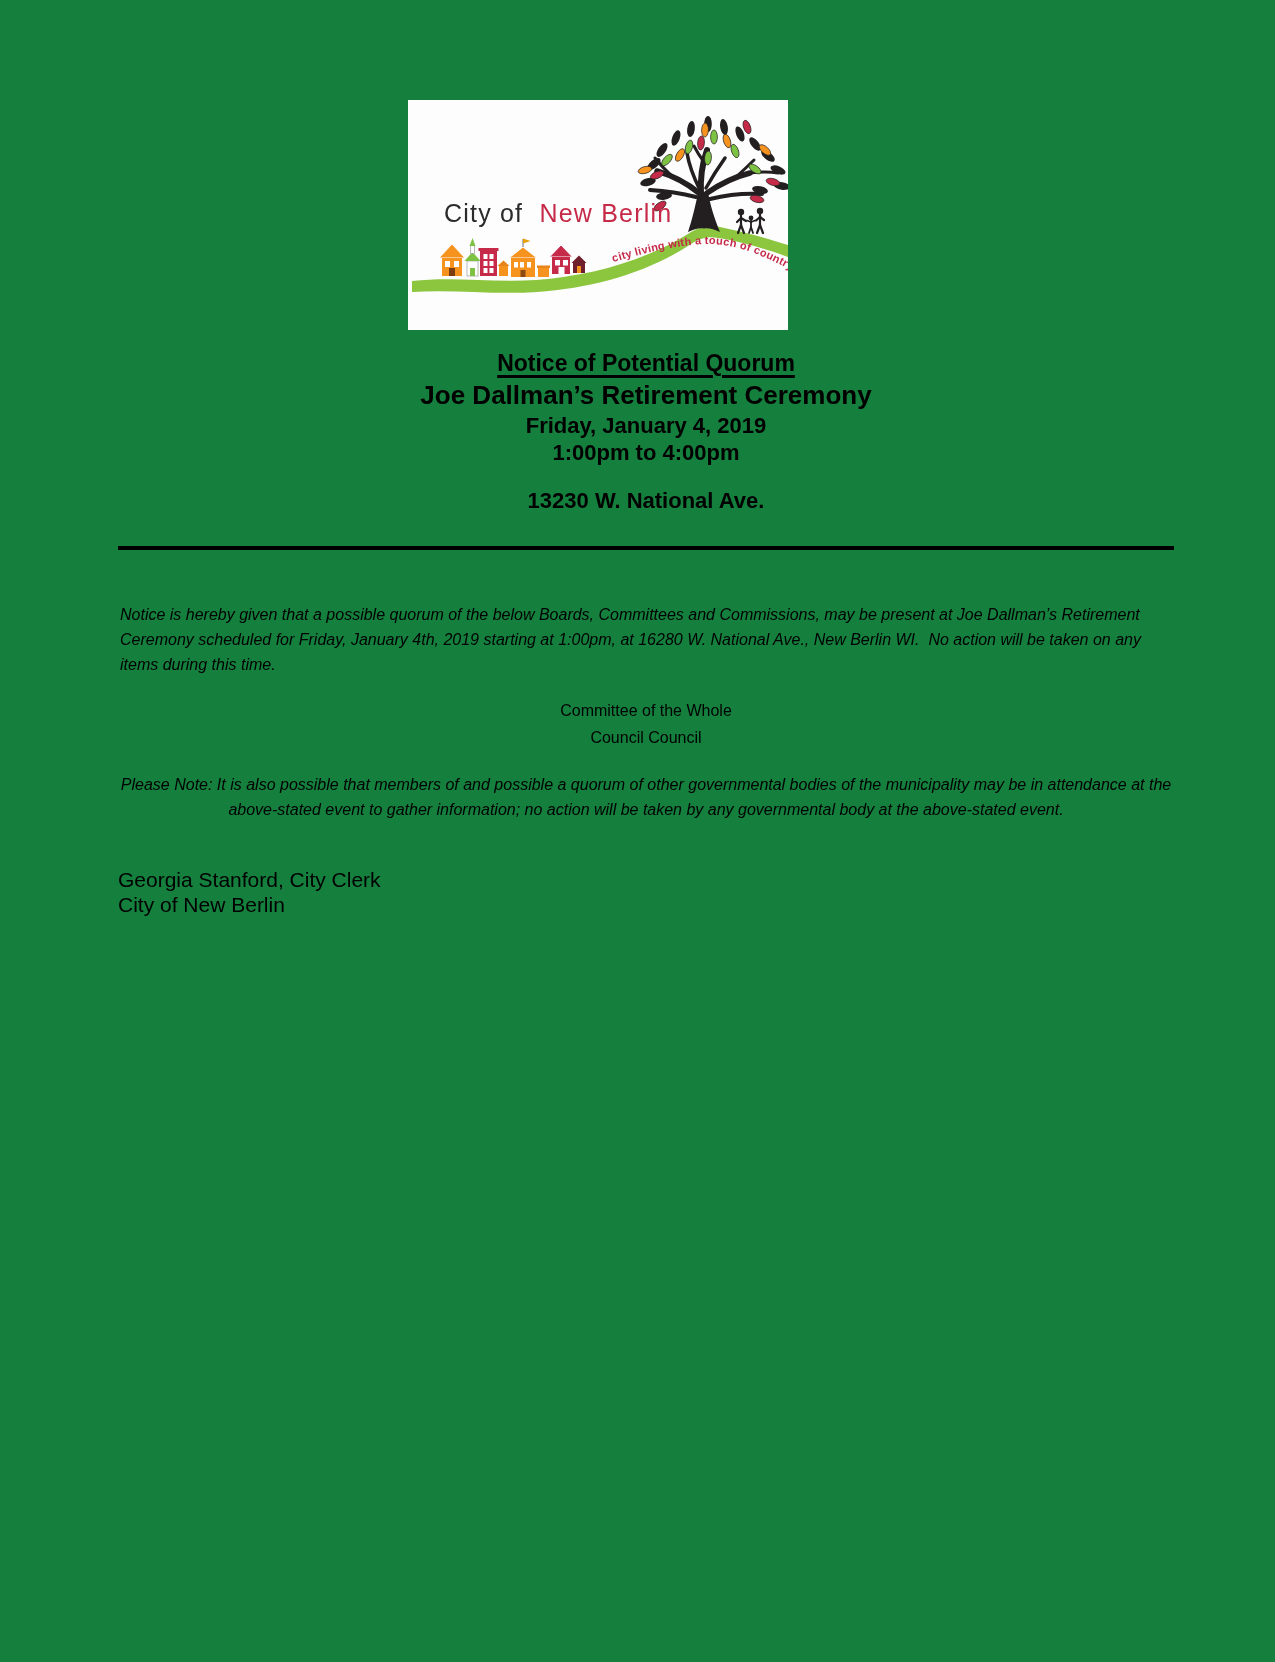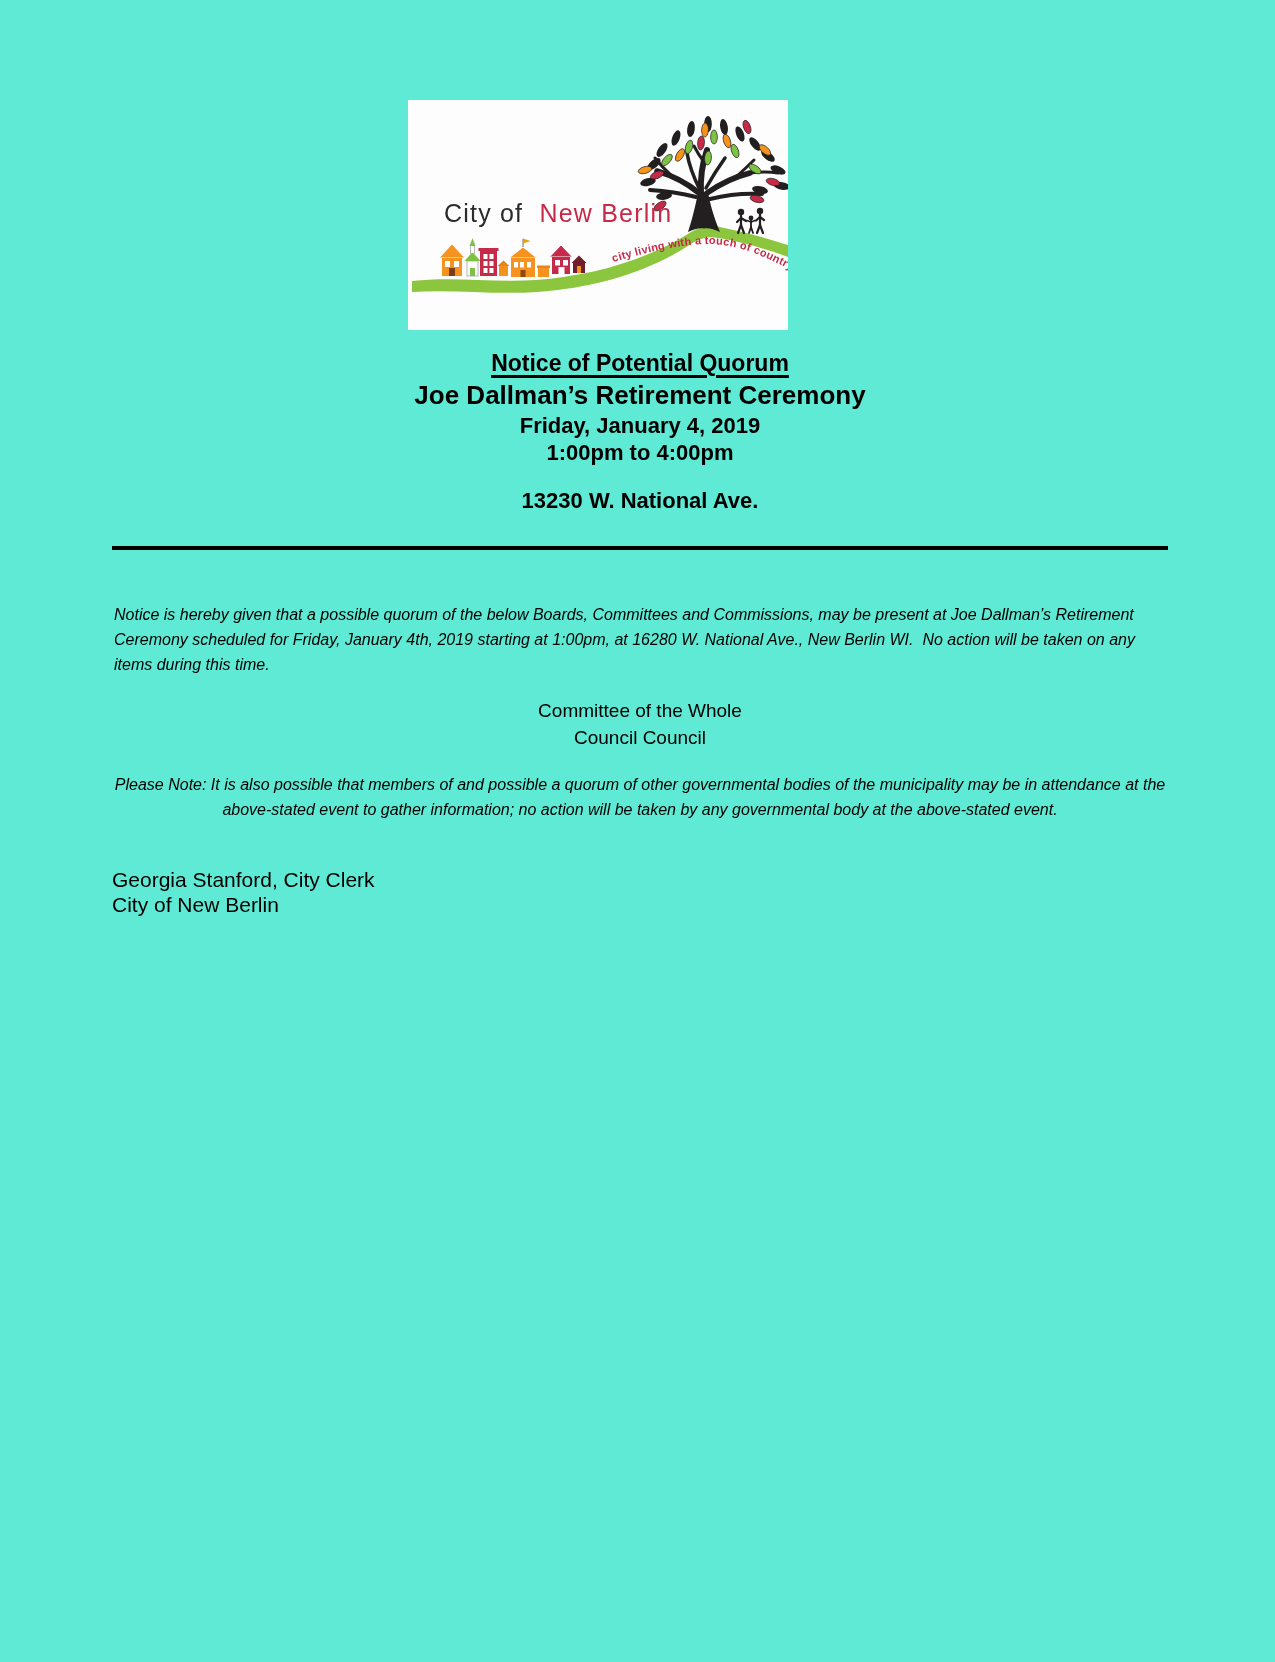--- a/index.html
+++ b/index.html
@@ -1,37 +1,37 @@
 <!DOCTYPE html>
 <html><head>
 <meta charset="utf-8">
 <style>
   html, body { margin: 0; padding: 0; background: #ffffff; }
   .page {
     position: relative;
     width: 1275px;
     height: 1662px;
-    background: #5eead4;
+    background: #15803d;
     font-family: "Liberation Sans", sans-serif;
     color: #000000;
     overflow: hidden;
   }
   .logo {
     position: absolute;
     left: 408px;
     top: 100px;
     width: 380px;
     height: 230px;
     background: #fdfdfd;
   }
   .logo svg { display: block; }
   .logo text { font-family: "Liberation Sans", sans-serif; }
   .content {
     position: absolute;
-    left: 112px;
+    left: 118px;
     top: 0;
     width: 1056px;
     overflow: hidden;
   }
   .title {
     margin: 348px 0 0 0;
     text-align: center;
     font-size: 23px;
     line-height: 30px;
     font-weight: bold;
@@ -64,21 +64,21 @@
     margin: 2px;
     font-size: 16px;
     line-height: 25px;
     white-space: pre-wrap;
     font-style: italic;
   }
   .para1 { margin-top: 52px; }
   .committees {
     margin-top: 20px;
     text-align: center;
-    font-size: 19px;
+    font-size: 16px;
     line-height: 27px;
   }
   .please-note { margin-top: 21px; text-align: center; }
   .posted { margin-top: 47px; }
   .signature {
     margin-top: 45px;
     font-size: 21px;
     line-height: 25px;
   }
 </style>

